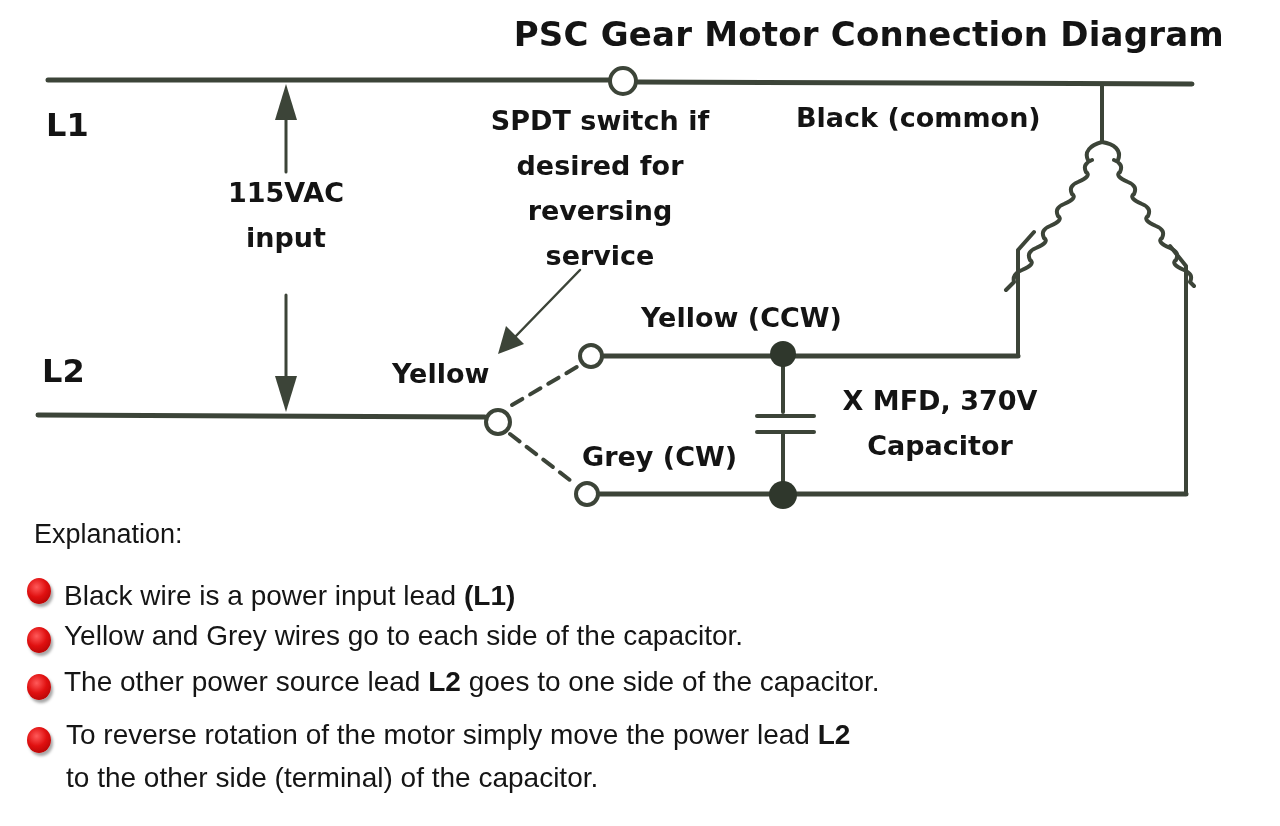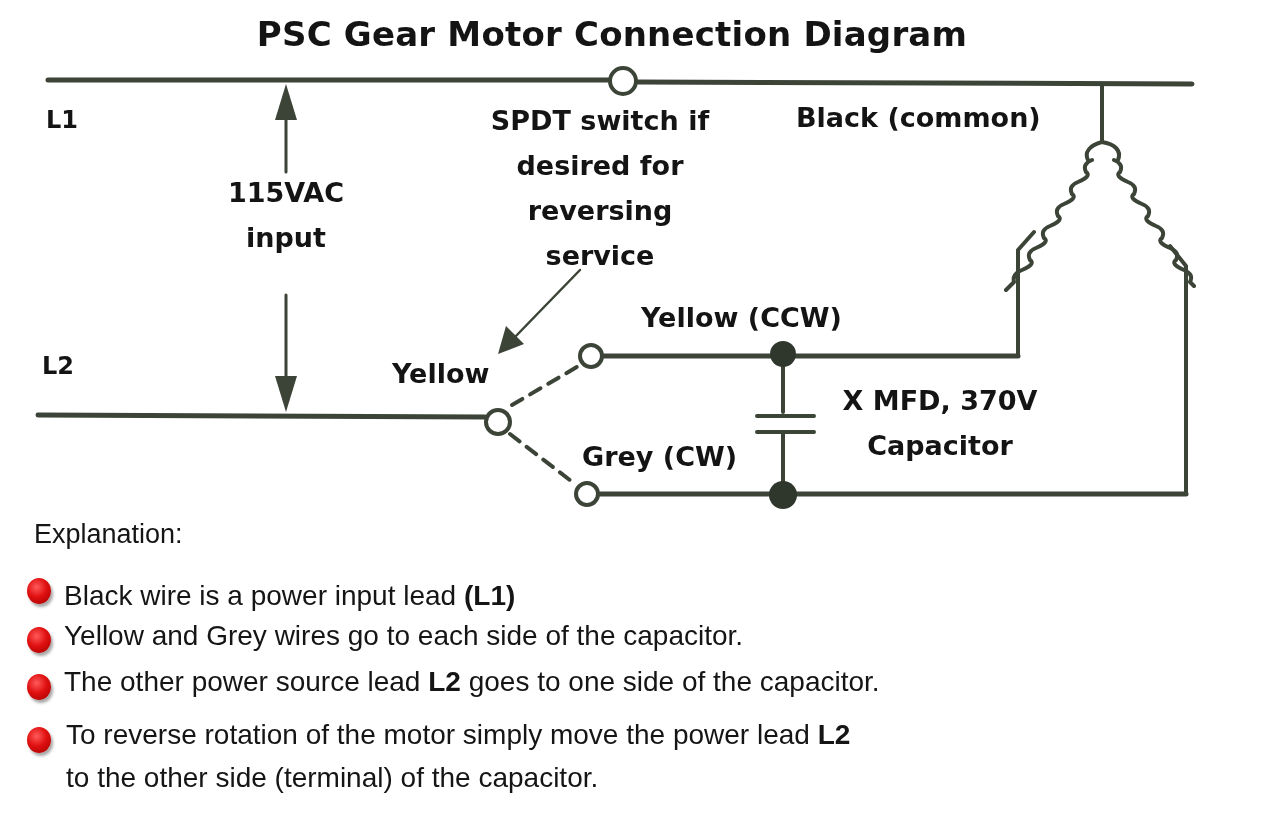--- a/index.html
+++ b/index.html
@@ -1,21 +1,21 @@
 <!DOCTYPE html>
 <html><head>
 <meta charset="utf-8">
 <style>
   html, body { margin: 0; padding: 0; background: #ffffff; }
   body { width: 1280px; height: 826px; position: relative; overflow: hidden; font-family: "Liberation Sans", sans-serif; color: #111; }
   svg#diagram { position: absolute; left: 0; top: 0; }
   .lbl { position: absolute; font-family: "DejaVu Sans", sans-serif; font-weight: bold; color: #141414; white-space: nowrap; }
   .center { text-align: center; }
-  .title { left: 0; width: 1224px; top: 14px; font-size: 34px; text-align: center; font-family: "DejaVu Sans", sans-serif; font-weight: bold; letter-spacing: 0.2px; }
-  .big { font-size: 24px; }
+  .title { left: 0; width: 1224px; top: 14px; font-size: 34px; text-align: right; font-family: "DejaVu Sans", sans-serif; font-weight: bold; letter-spacing: 0.2px; }
+  .big { font-size: 32px; }
   .mid { font-size: 27px; line-height: 45px; }
   .expl { position: absolute; font-family: "Liberation Sans", sans-serif; font-size: 28px; color: #151515; white-space: nowrap; }
   .bullet { position: absolute; width: 24px; height: 26px; border-radius: 50%;
             background: radial-gradient(circle at 40% 35%, #ff5a5a 0%, #e01010 45%, #a00000 100%);
             box-shadow: 2px 3px 3px rgba(0,0,0,0.35); }
   .bold { font-weight: bold; }
 </style>
 </head>
 <body>
 

